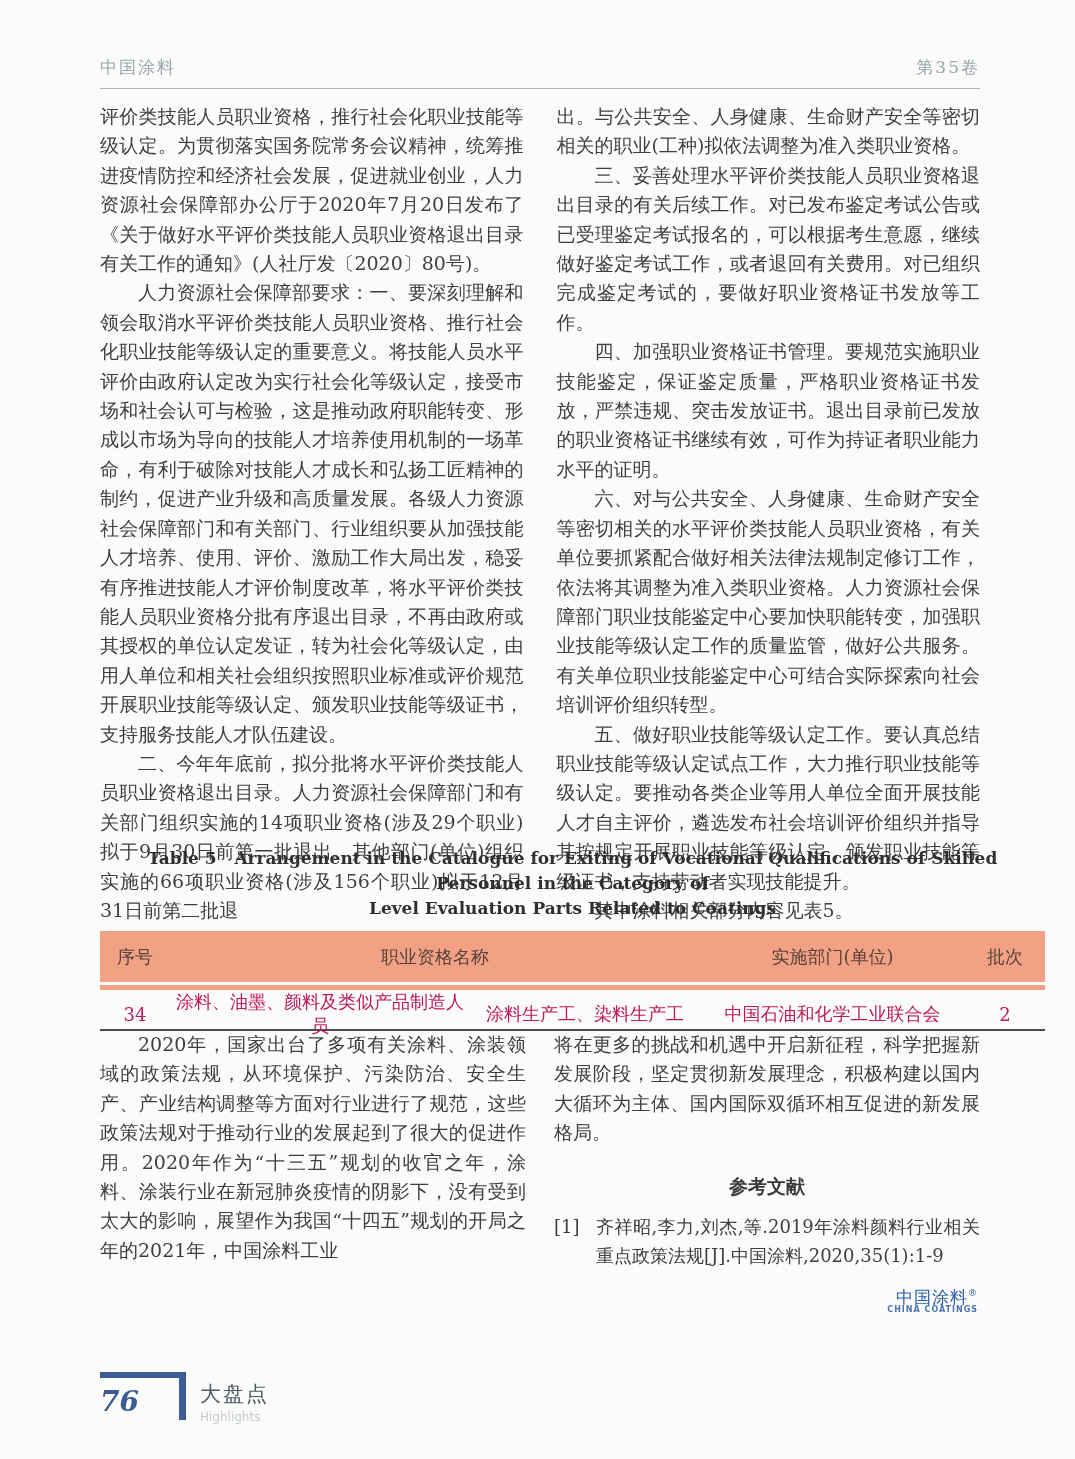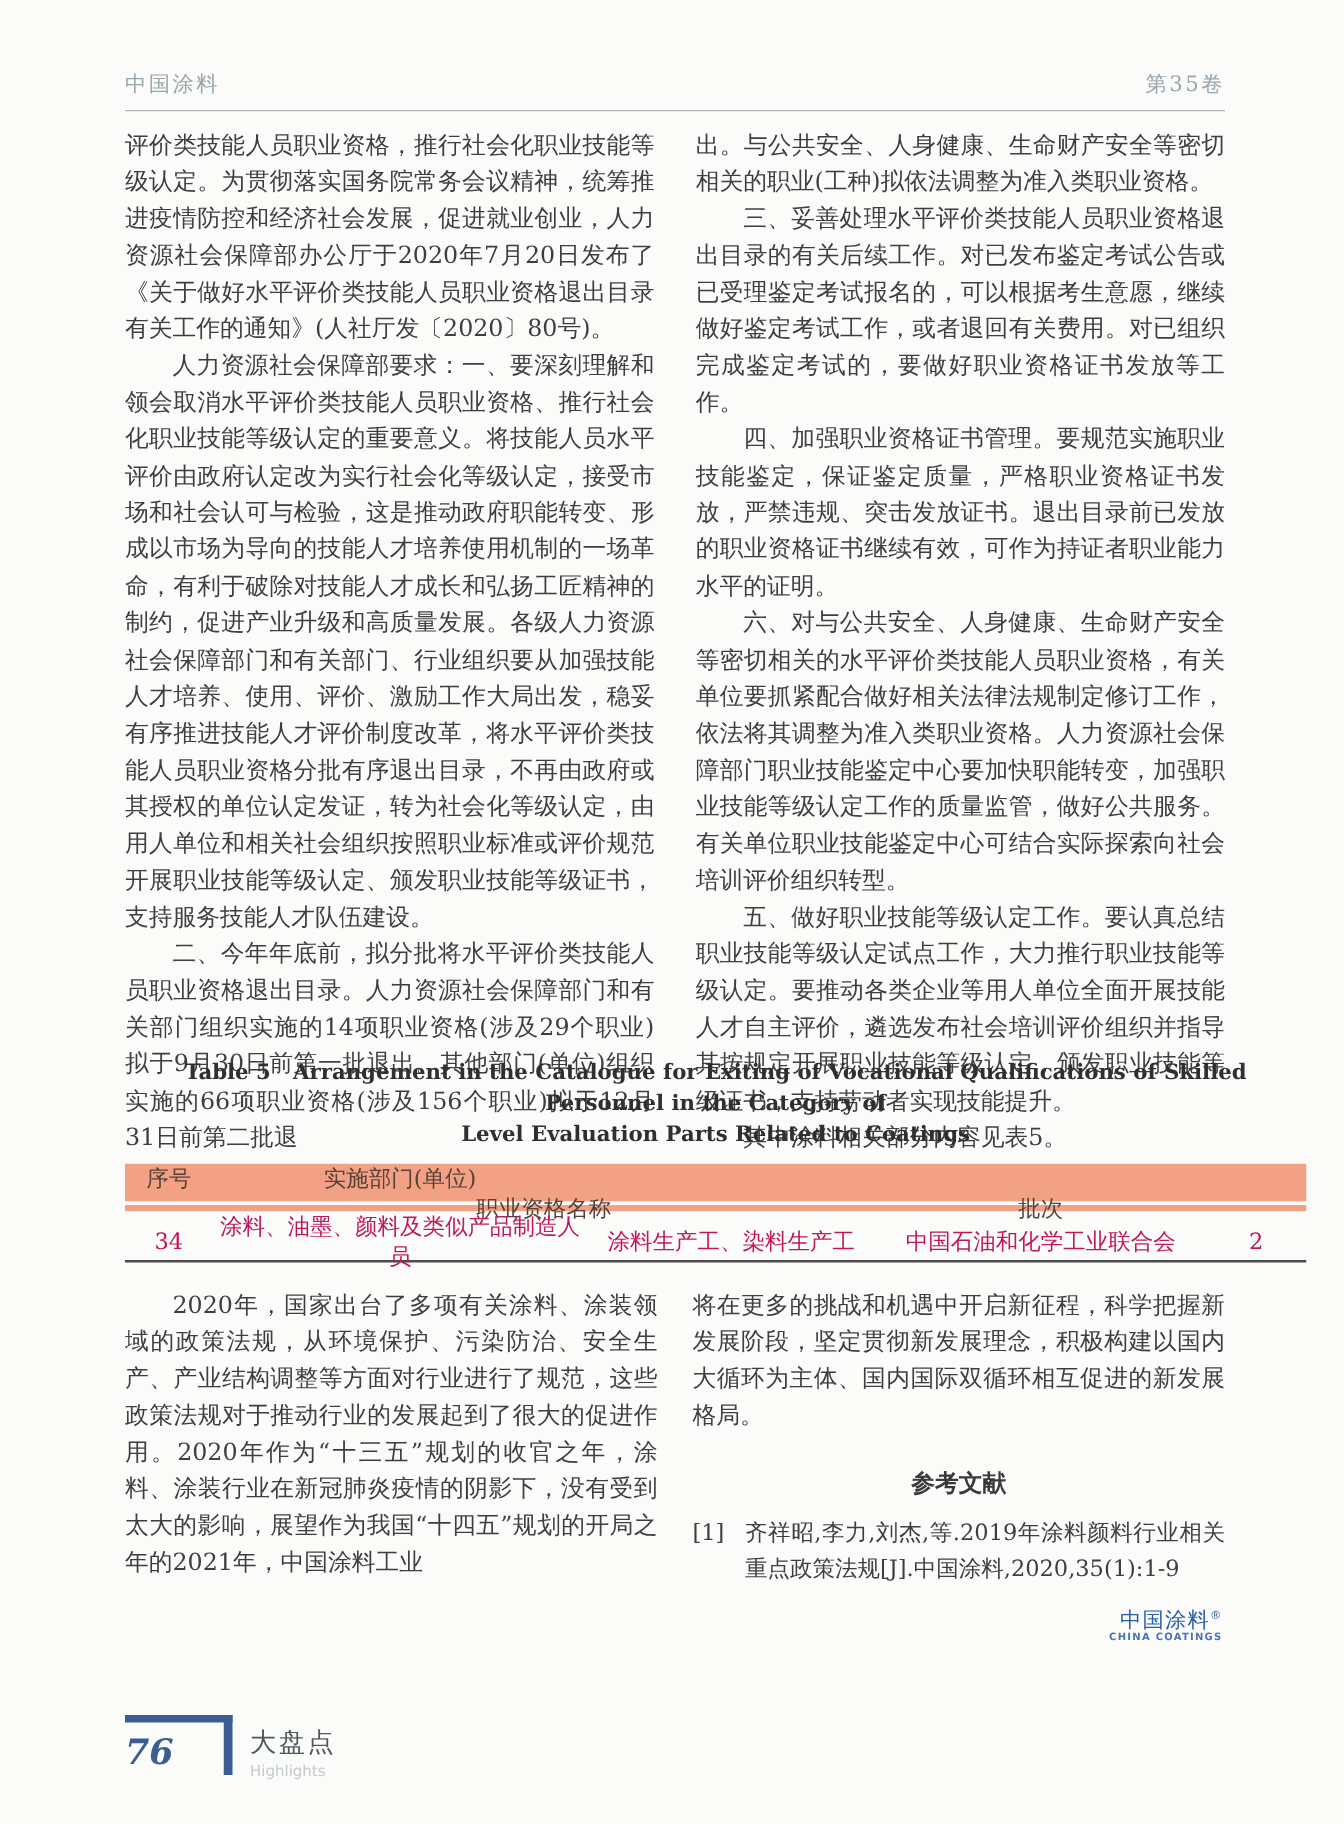--- a/index.html
+++ b/index.html
@@ -48,21 +48,21 @@
     color:#2f2f2f;white-space:pre-wrap;
   }
   .grid-table{margin-top:10px;width:100%;}
   .t-head,.t-row{
     display:grid;
     grid-template-columns:70px 300px 230px 265px 80px;
     align-items:center;
   }
   .t-head{
     background:var(--table-header-bg);
-    height:30px;font-size:18px;color:#564239;
+    height:51px;font-size:18px;color:#564239;
   }
   .t-head .cell{text-align:center;}
   .t-head .cell.span2{grid-column:2 / span 2;}
   .t-strip{height:5px;background:var(--table-header-bg);margin-top:3px;}
   .t-row{
     height:41px;font-size:18px;color:#be185d;
     border-bottom:2px solid #4b4b4b;
   }
   .t-row .cell{text-align:center;}
   
@@ -141,22 +141,22 @@
       <p>其中涂料相关部分内容见表5。</p>
     </div>
   </main>
 
   <section class="table-block">
     <div class="caption-en">Table 5   Arrangement in the Catalogue for Exiting of Vocational Qualifications of Skilled Personnel in the Category of</div>
     <div class="caption-en">Level Evaluation Parts Related to Coatings</div>
     <div class="grid-table">
       <div class="t-head">
         <div class="cell">序号</div>
+        <div class="cell span2">职业资格名称</div>
         <div class="cell">实施部门(单位)</div>
-        <div class="cell span2">职业资格名称</div>
         <div class="cell">批次</div>
       </div>
       <div class="t-strip"></div>
       <div class="t-row">
         <div class="cell">34</div>
         <div class="cell">涂料、油墨、颜料及类似产品制造人员</div>
         <div class="cell">涂料生产工、染料生产工</div>
         <div class="cell">中国石油和化学工业联合会</div>
         <div class="cell">2</div>
       </div>

